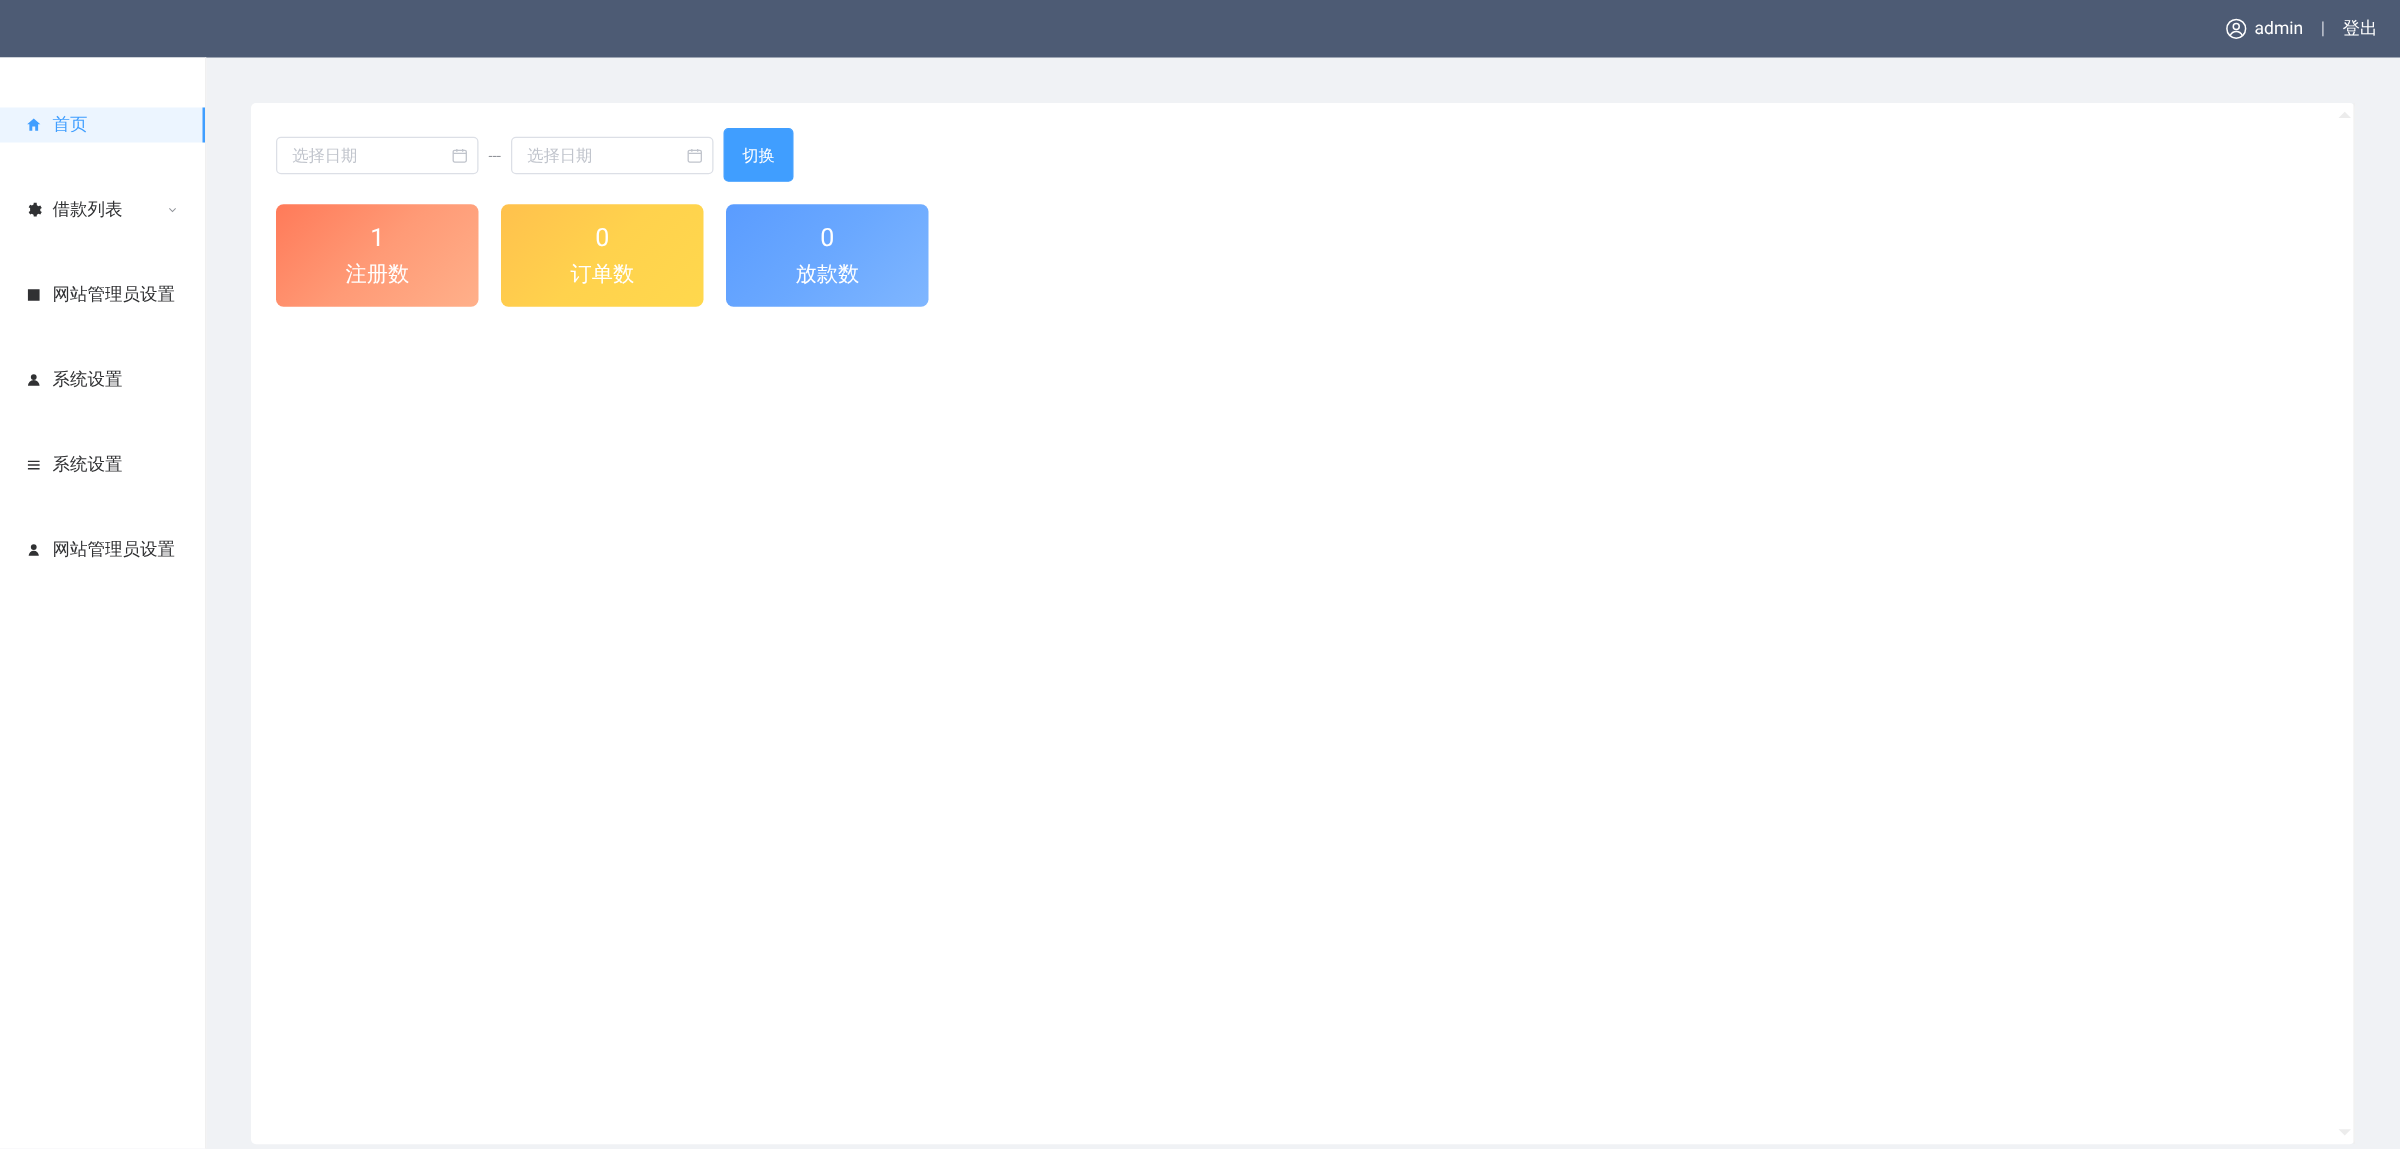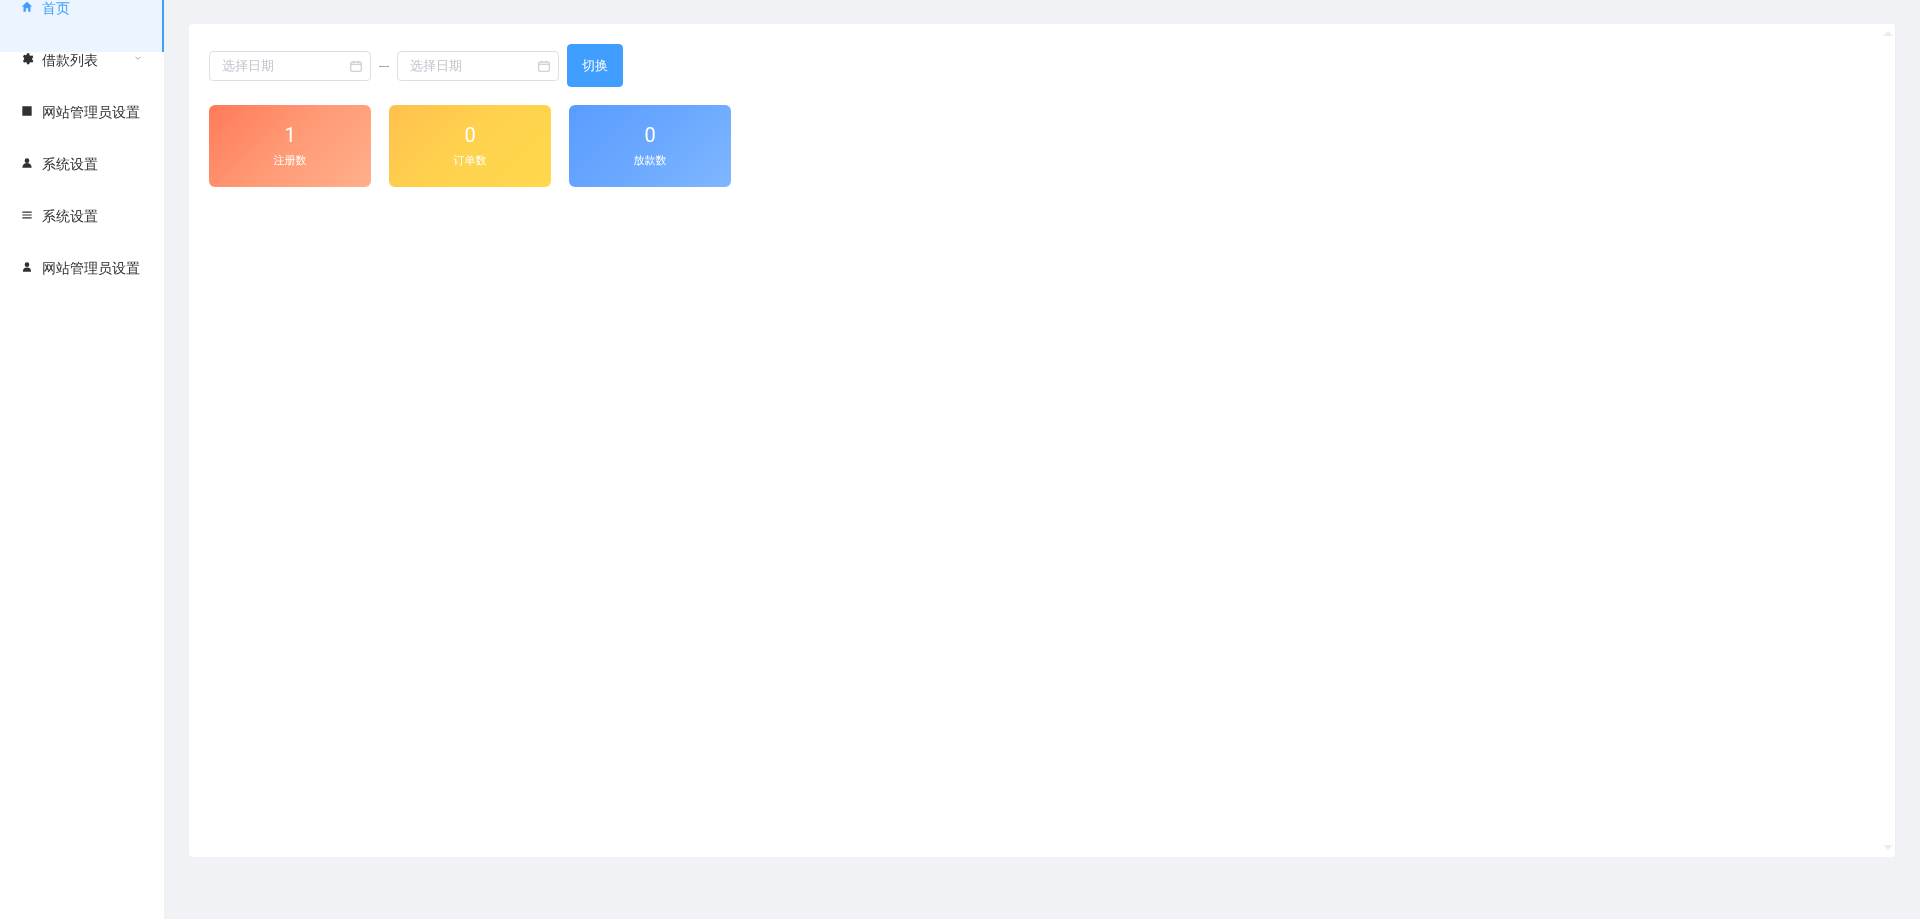--- a/index.html
+++ b/index.html
@@ -12,61 +12,75 @@
   .avatar-icon { width: 18px; height: 18px; display: inline-flex; align-items: center; justify-content: center; }
   .header-sep { color: #d0d4dc; margin: 0 8px; }
   .header-link { color: #fff; cursor: pointer; }
 
   
   .body { flex: 1 1 auto; display: flex; min-height: 0; }
 
   
   .sidebar { width: 165px; background: #fff; flex: 0 0 auto; border-right: 1px solid #f0f0f0; }
   .menu { list-style: none; padding-top: 0; }
-  .menu-item { display: flex; height: 52px; padding: 0 20px; cursor: pointer; color: #303133; position: relative; }
+  .menu-item { display: flex; align-items: center; height: 28px; padding: 0 20px; cursor: pointer; color: #303133; position: relative; margin-top: 40px; }
   .menu-item.active { color: #409eff; background: #ecf5ff; }
   .menu-item.active::after { content: ""; position: absolute; right: 0; top: 0; bottom: 0; width: 2px; background: #409eff; }
   .menu-item .mi-icon { width: 14px; height: 14px; display: inline-flex; align-items: center; justify-content: center; margin-right: 8px; }
   .menu-item .mi-label { flex: 1; font-size: 14px; }
   .menu-item .mi-caret { width: 12px; height: 12px; display: inline-flex; align-items: center; justify-content: center; }
 
   
-  .main { flex: 1 1 auto; overflow: auto; padding: 24px; min-width: 0; }
+  .main { flex: 1 1 auto; overflow: auto; padding: 36px; min-width: 0; }
   .panel { background: #fff; border-radius: 4px; padding: 20px; min-height: calc(100vh - 46px - 40px); position: relative; }
 
   
   .filter-row { display: flex; align-items: center; gap: 8px; margin-bottom: 18px; }
   .date-input { position: relative; }
   .date-input input { width: 162px; height: 30px; line-height: 28px; border: 1px solid #dcdfe6; border-radius: 4px; padding: 0 30px 0 12px; font-size: 13px; color: #606266; outline: none; }
   .date-input input::placeholder { color: #c0c4cc; }
   .date-input .cal-icon { position: absolute; right: 8px; top: 50%; transform: translateY(-50%); color: #c0c4cc; display: inline-flex; }
   .range-sep { color: #909399; font-size: 12px; }
   .btn-primary { height: 43px; padding: 0 14px; background: #409eff; color: #fff; border: 1px solid #409eff; border-radius: 4px; font-size: 13px; cursor: pointer; }
 
   
   .cards { display: flex; gap: 18px; }
   .card { width: 162px; height: 82px; border-radius: 6px; color: #fff; display: flex; flex-direction: column; align-items: center; justify-content: center; }
   .card .num { font-size: 20px; line-height: 1; margin-bottom: 8px; }
-  .card .lbl { font-size: 11px; }
+  .card .lbl { font-size: 17px; }
   .card-orange { background: linear-gradient(135deg, #ff7a59 0%, #ff9a76 50%, #ffb08a 100%); }
   .card-yellow { background: linear-gradient(135deg, #ffc14d 0%, #ffd24d 50%, #ffd84d 100%); }
   .card-blue   { background: linear-gradient(135deg, #5a9cff 0%, #6aa8ff 50%, #7fb6ff 100%); }
 
   
   .scroll-hint { position: absolute; top: 0; right: 0; width: 16px; height: 100%; box-shadow: inset -1px 0 0 #eee; }
   .scroll-hint .thumb-top { position: absolute; top: 2px; right: 3px; width: 10px; height: 10px; border-top: 5px solid #cfcfcf; border-left: 5px solid transparent; border-right: 5px solid transparent; transform: rotate(180deg); opacity: .4; }
   .scroll-hint .thumb-bottom { position: absolute; bottom: 2px; right: 3px; width: 10px; height: 10px; border-top: 5px solid #cfcfcf; border-left: 5px solid transparent; border-right: 5px solid transparent; opacity: .4; }
 
   svg { display: block; }
 </style>
 </head>
 <body>
 
 <div class="app">
 
+  <div class="header">
+    <div class="header-right">
+      <span class="avatar-icon">
+        <svg width="18" height="18" viewBox="0 0 24 24" fill="none" stroke="#fff" stroke-width="1.6">
+          <circle cx="12" cy="12" r="10"></circle>
+          <circle cx="12" cy="9.5" r="3.2"></circle>
+          <path d="M5.5 19.2c1.4-2.8 4-4.2 6.5-4.2s5.1 1.4 6.5 4.2"></path>
+        </svg>
+      </span>
+      <span class="header-link">admin</span>
+      <span class="header-sep">|</span>
+      <span class="header-link">登出</span>
+    </div>
+  </div>
 
   <div class="body">
 
     <nav class="sidebar">
       <ul class="menu">
 
         <li class="menu-item active">
           <span class="mi-icon">
             <svg width="14" height="14" viewBox="0 0 24 24" fill="currentColor">
                 <path d="M12 3l9 8h-3v9h-4v-6H10v6H6v-9H3l9-8z"></path>

